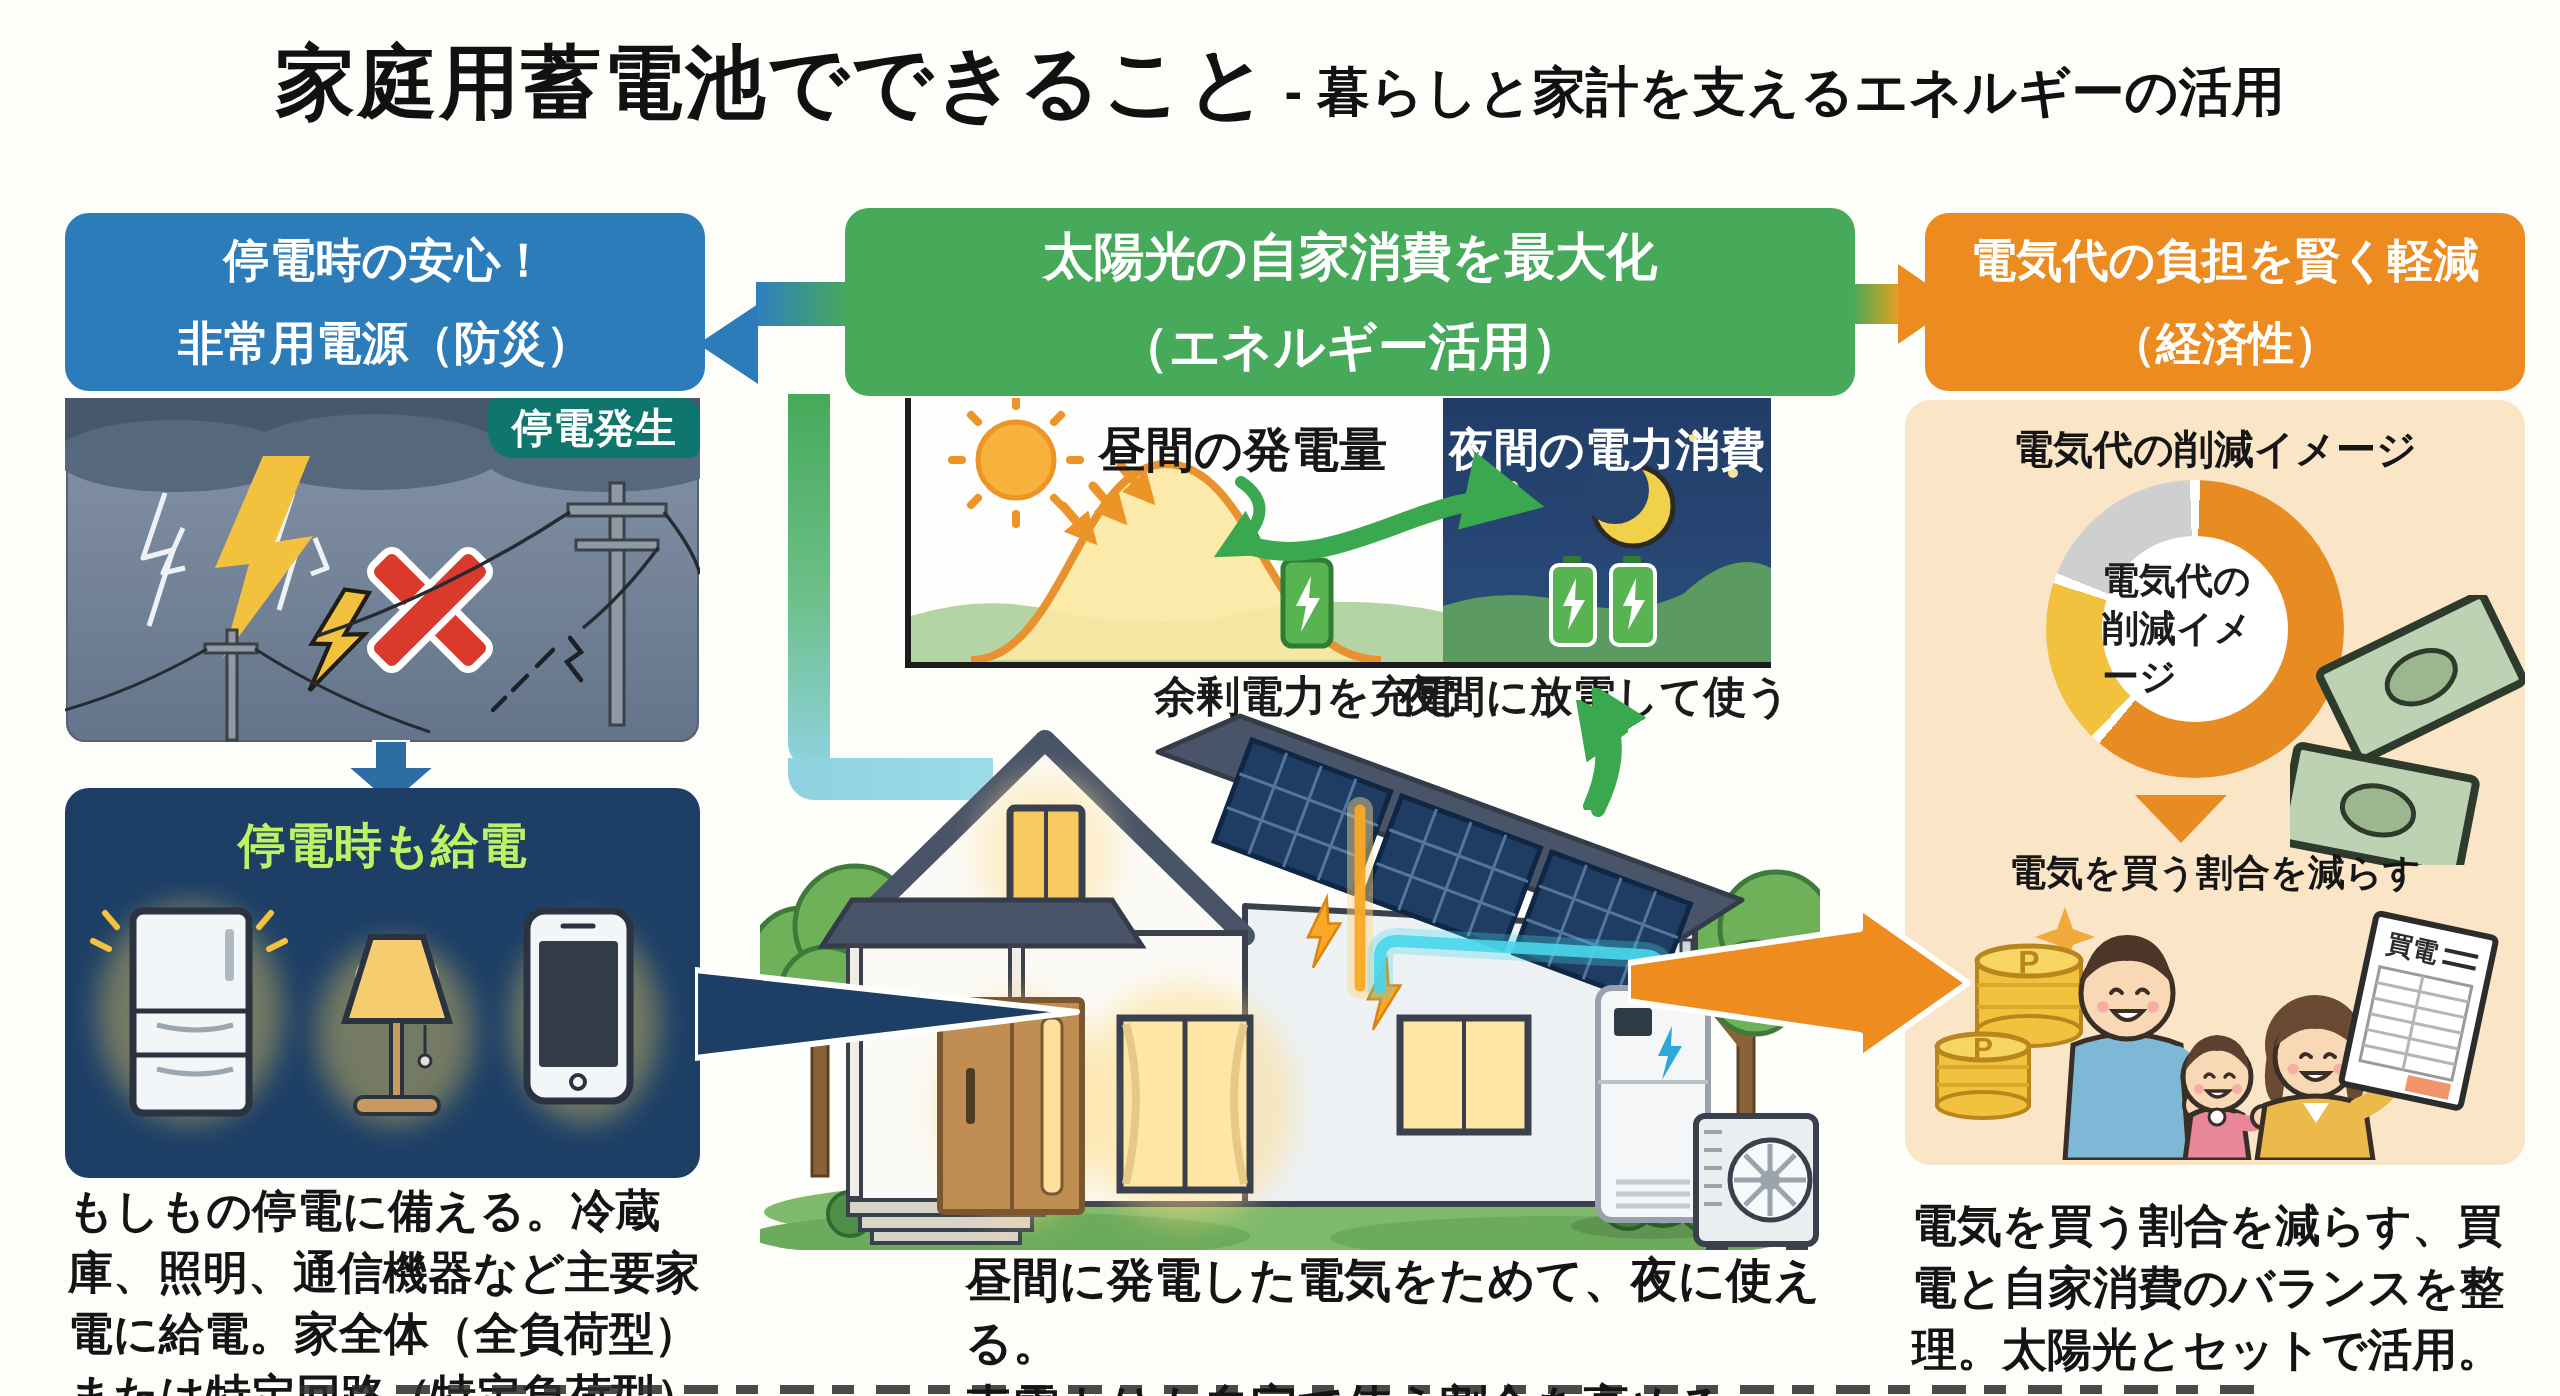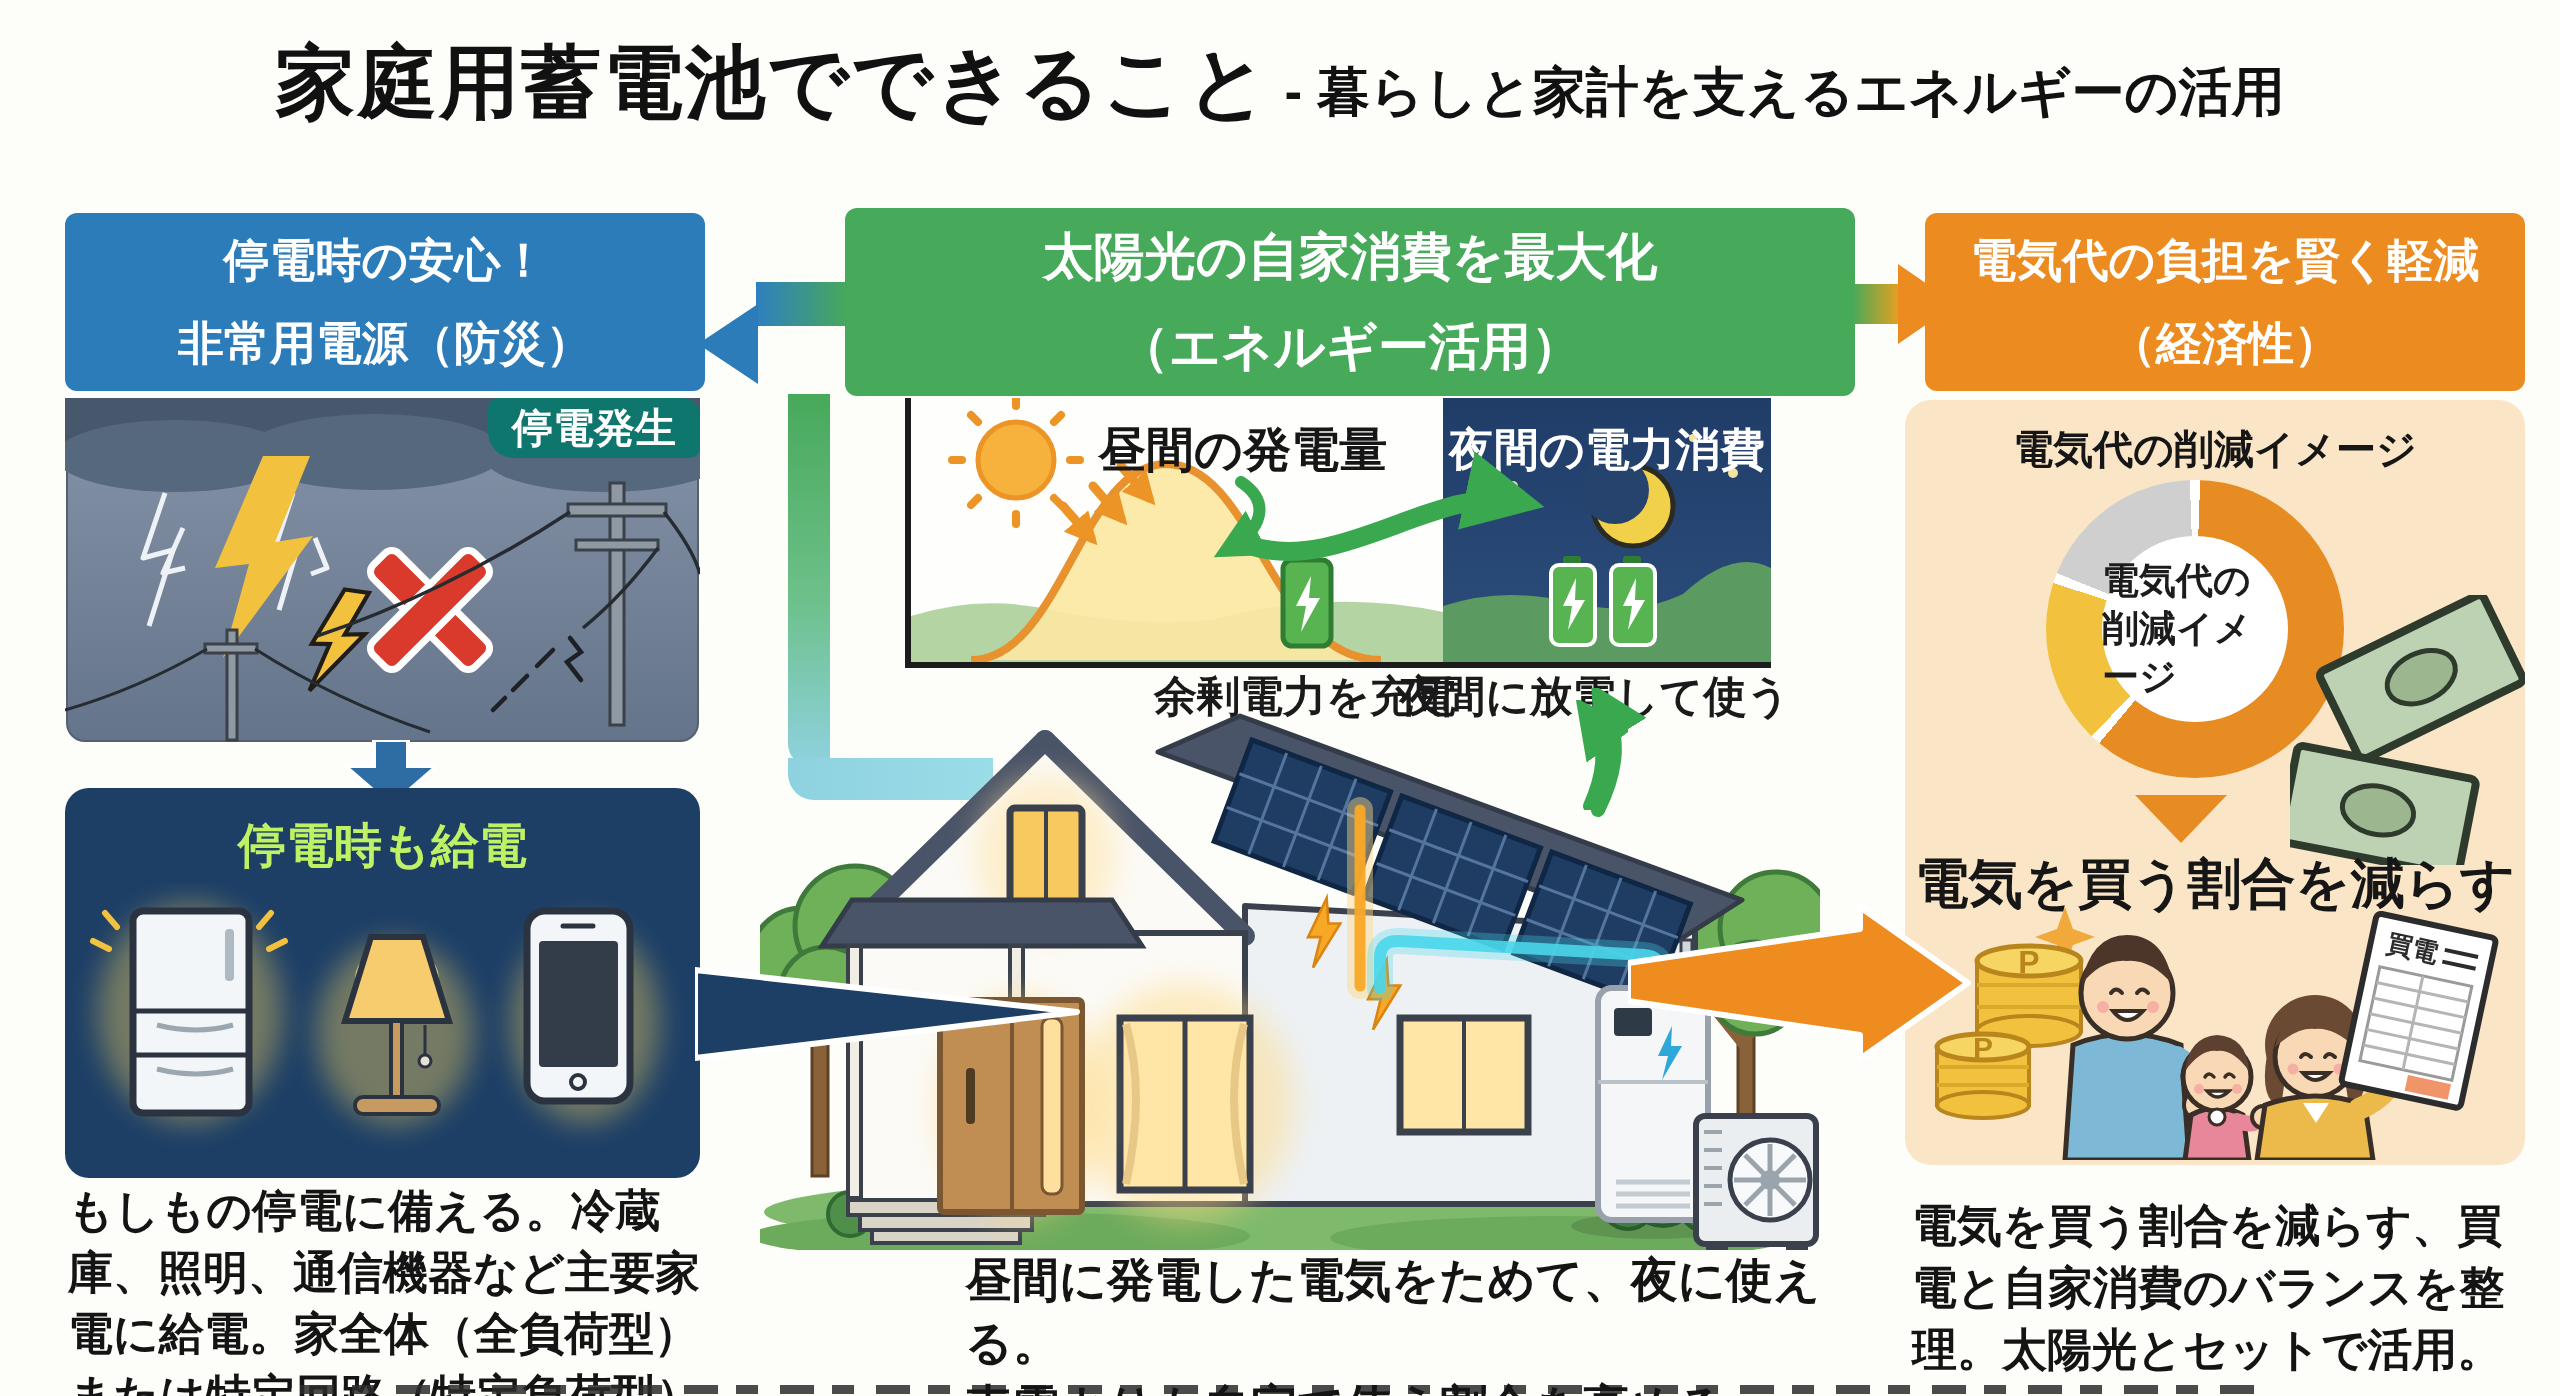--- a/index.html
+++ b/index.html
@@ -6,21 +6,21 @@
   body{font-family:"Liberation Sans","DejaVu Sans",sans-serif;color:#1a1a1a;}
   .canvas{position:relative;width:2560px;height:1396px;background:#fdfdfa;overflow:hidden;}
   .abs{position:absolute;}
 
   
   #title{top:30px;left:0;width:2560px;text-align:center;white-space:nowrap;}
   #title .t-main{font-size:80px;font-weight:900;letter-spacing:2px;color:#111;}
   #title .t-sub{font-size:53px;font-weight:900;color:#111;margin-left:14px;}
 
   
-  .hbox{border-radius:12px;color:#fff;display:flex;flex-direction:column;align-items:center;justify-content:center;text-align:center;line-height:1.45;gap:16px;}
+  .hbox{border-radius:24px;color:#fff;display:flex;flex-direction:column;align-items:center;justify-content:center;text-align:center;line-height:1.45;gap:16px;}
   #hbox-left{left:65px;top:213px;width:640px;height:178px;background:#2b7cb9;font-size:46px;font-weight:800;}
   #hbox-center{left:845px;top:208px;width:1010px;height:188px;background:#47a95a;font-size:51px;font-weight:800;}
   #hbox-right{left:1925px;top:213px;width:600px;height:178px;background:#ec8b1f;font-size:46px;font-weight:800;}
 
   #arrowL-shaft{left:756px;top:282px;width:92px;height:44px;background:linear-gradient(90deg,#2f7fc0,#47a95a);}
   #arrowL-head{left:698px;top:304px;width:0;height:0;border-top:40px solid transparent;border-bottom:40px solid transparent;border-right:60px solid #2b7cb9;transform:translateY(-40px);}
   #arrowR-shaft{left:1852px;top:284px;width:48px;height:40px;background:linear-gradient(90deg,#47a95a,#e9a01f);}
   #arrowR-head{left:1898px;top:264px;width:0;height:0;border-top:40px solid transparent;border-bottom:40px solid transparent;border-left:58px solid #ec8b1f;}
 
   
@@ -52,21 +52,21 @@
   #orange-wedge{left:1628px;top:903px;z-index:4;}
 
   
   #right-panel{left:1905px;top:400px;width:620px;height:765px;background:#fae5c6;border-radius:26px;z-index:2;}
   #right-title{top:22px;left:0;width:100%;text-align:center;font-size:40px;font-weight:900;color:#161616;}
   #donut{left:141px;top:80px;width:298px;height:298px;border-radius:50%;
     background:conic-gradient(#ffffff 0deg 2deg,#e78c23 2deg 220deg,#ffffff 220deg 224deg,#f2c23e 224deg 288deg,#ffffff 288deg 292deg,#cfcfcf 292deg 358deg,#ffffff 358deg 360deg);}
   #donut-hole{left:56px;top:56px;width:186px;height:186px;border-radius:50%;background:#fff;display:flex;flex-direction:column;align-items:flex-start;justify-content:center;font-size:37px;font-weight:900;line-height:1.3;color:#1c1c1c;}
   #money-svg{left:385px;top:195px;}
   #donut-down-arrow{left:230px;top:395px;width:0;height:0;border-left:46px solid transparent;border-right:46px solid transparent;border-top:48px solid #e78c23;}
-  #right-subheading{top:448px;left:0;width:100%;text-align:center;font-size:54px;font-weight:900;color:#161616;}
+  #right-subheading{top:448px;left:0;width:100%;text-align:center;font-size:37px;font-weight:900;color:#161616;}
   #family-svg{left:10px;top:505px;}
   #right-caption{left:1912px;top:1195px;width:616px;font-size:45px;font-weight:800;line-height:1.38;color:#141414;}
 
   
   #bottom-strip{left:300px;top:1385px;width:1962px;height:9px;opacity:.85;
     background:repeating-linear-gradient(90deg,#2b2b2b 0 34px,transparent 34px 52px,#2b2b2b 52px 74px,transparent 74px 96px);}
 </style>
 </head>
 <body>
 

